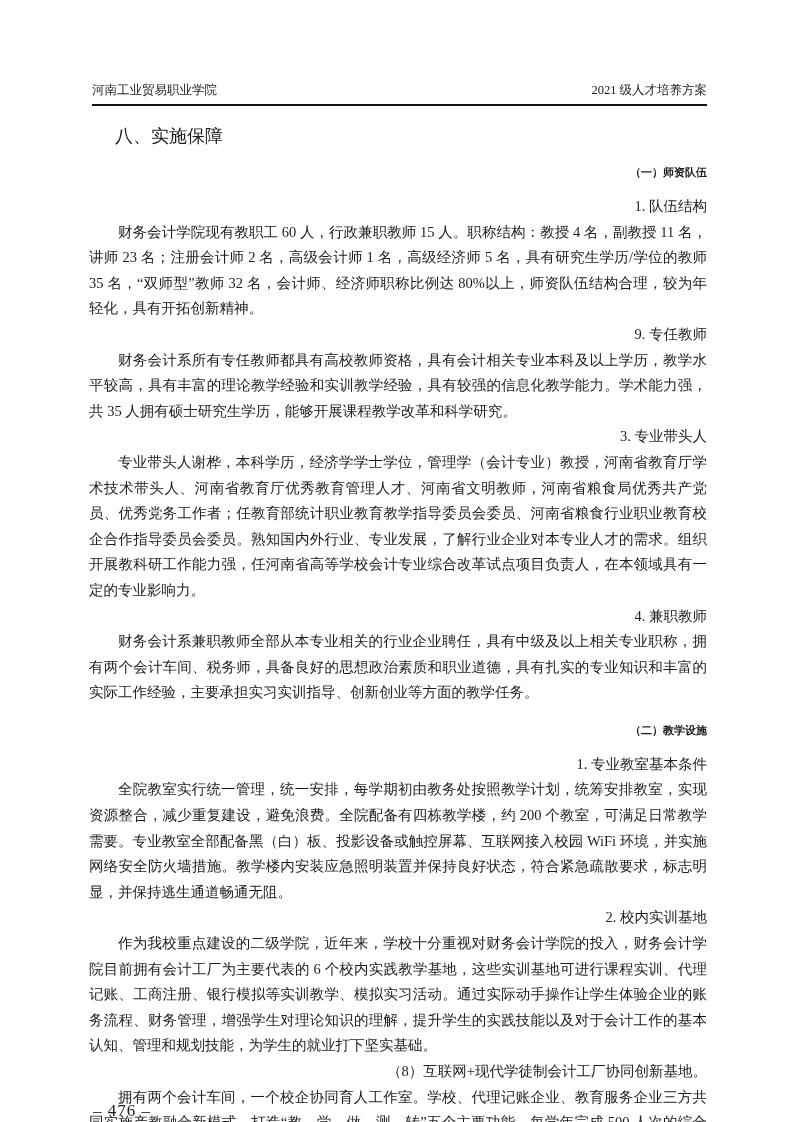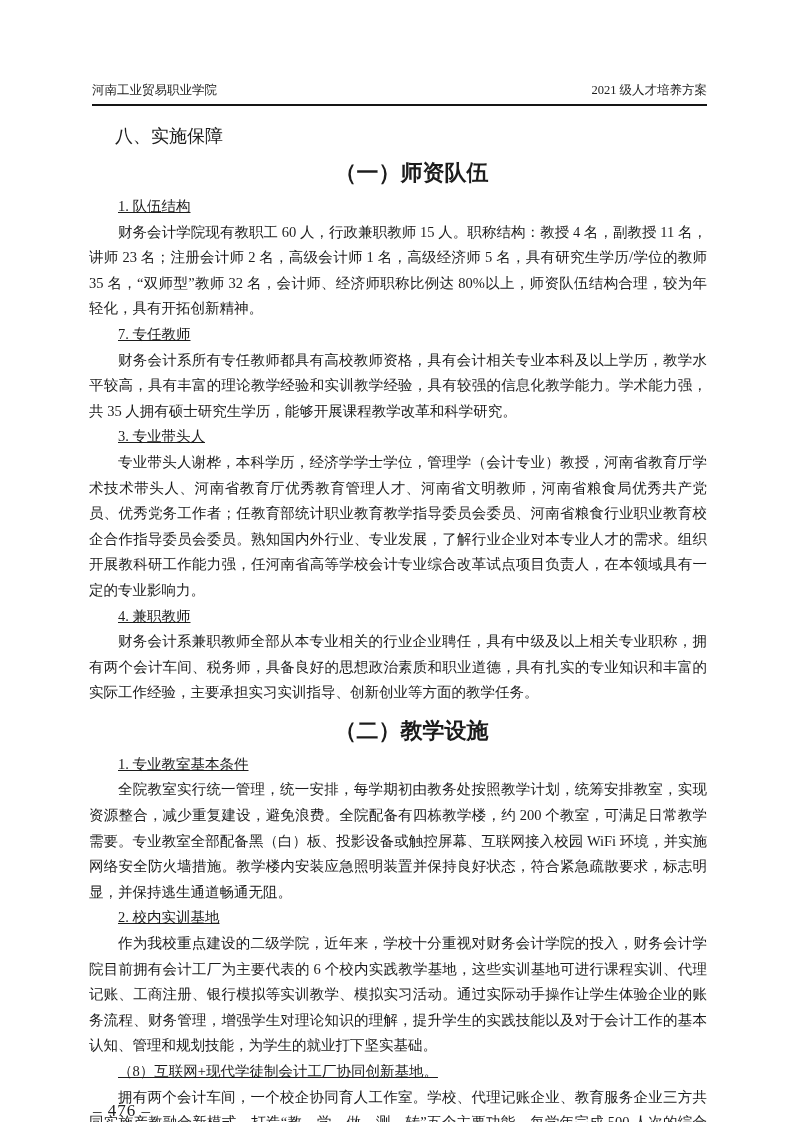--- a/index.html
+++ b/index.html
@@ -47,27 +47,27 @@
     font-weight: normal;
     font-size: 18px;
     line-height: 24px;
     margin: 12px 0 10px;
     padding-left: 26px;
     text-align: left;
   }
   .h2 {
     font-family: "Liberation Sans", "DejaVu Sans", sans-serif;
     font-weight: bold;
-    font-size: 22px;
+    font-size: 11px;
     line-height: 23px;
     margin: 13px 0 10px;
     padding-left: 27px;
-    text-align: center;
+    text-align: right;
   }
-  .item { text-indent: 2em; text-align: left; text-decoration: underline; }
+  .item { text-indent: 2em; text-align: right; }
   .para { text-indent: 2em; margin: 0; }
   .footer {
     position: absolute;
     left: 93px;
     top: 1085px;
     font-size: 17px;
     letter-spacing: 1px;
   }
 </style>
 </head>
@@ -81,21 +81,21 @@
       <span>2021 级人才培养方案</span>
     </div>
     <hr class="header-rule">
   </div>
 
   <div class="content">
     <div class="h1">八、实施保障</div>
     <div class="h2">（一）师资队伍</div>
     <div class="item">1. 队伍结构</div>
     <p class="para">财务会计学院现有教职工 60 人，行政兼职教师 15 人。职称结构：教授 4 名，副教授 11 名，讲师 23 名；注册会计师 2 名，高级会计师 1 名，高级经济师 5 名，具有研究生学历/学位的教师 35 名，“双师型”教师 32 名，会计师、经济师职称比例达 80%以上，师资队伍结构合理，较为年轻化，具有开拓创新精神。</p>
-    <div class="item">7. 专任教师</div>
+    <div class="item">9. 专任教师</div>
     <p class="para">财务会计系所有专任教师都具有高校教师资格，具有会计相关专业本科及以上学历，教学水平较高，具有丰富的理论教学经验和实训教学经验，具有较强的信息化教学能力。学术能力强，共 35 人拥有硕士研究生学历，能够开展课程教学改革和科学研究。</p>
     <div class="item">3. 专业带头人</div>
     <p class="para">专业带头人谢桦，本科学历，经济学学士学位，管理学（会计专业）教授，河南省教育厅学术技术带头人、河南省教育厅优秀教育管理人才、河南省文明教师，河南省粮食局优秀共产党员、优秀党务工作者；任教育部统计职业教育教学指导委员会委员、河南省粮食行业职业教育校企合作指导委员会委员。熟知国内外行业、专业发展，了解行业企业对本专业人才的需求。组织开展教科研工作能力强，任河南省高等学校会计专业综合改革试点项目负责人，在本领域具有一定的专业影响力。</p>
     <div class="item">4. 兼职教师</div>
     <p class="para">财务会计系兼职教师全部从本专业相关的行业企业聘任，具有中级及以上相关专业职称，拥有两个会计车间、税务师，具备良好的思想政治素质和职业道德，具有扎实的专业知识和丰富的实际工作经验，主要承担实习实训指导、创新创业等方面的教学任务。</p>
     <div class="h2">（二）教学设施</div>
     <div class="item">1. 专业教室基本条件</div>
     <p class="para">全院教室实行统一管理，统一安排，每学期初由教务处按照教学计划，统筹安排教室，实现资源整合，减少重复建设，避免浪费。全院配备有四栋教学楼，约 200 个教室，可满足日常教学需要。专业教室全部配备黑（白）板、投影设备或触控屏幕、互联网接入校园 WiFi 环境，并实施网络安全防火墙措施。教学楼内安装应急照明装置并保持良好状态，符合紧急疏散要求，标志明显，并保持逃生通道畅通无阻。</p>
     <div class="item">2. 校内实训基地</div>
     <p class="para">作为我校重点建设的二级学院，近年来，学校十分重视对财务会计学院的投入，财务会计学院目前拥有会计工厂为主要代表的 6 个校内实践教学基地，这些实训基地可进行课程实训、代理记账、工商注册、银行模拟等实训教学、模拟实习活动。通过实际动手操作让学生体验企业的账务流程、财务管理，增强学生对理论知识的理解，提升学生的实践技能以及对于会计工作的基本认知、管理和规划技能，为学生的就业打下坚实基础。</p>

